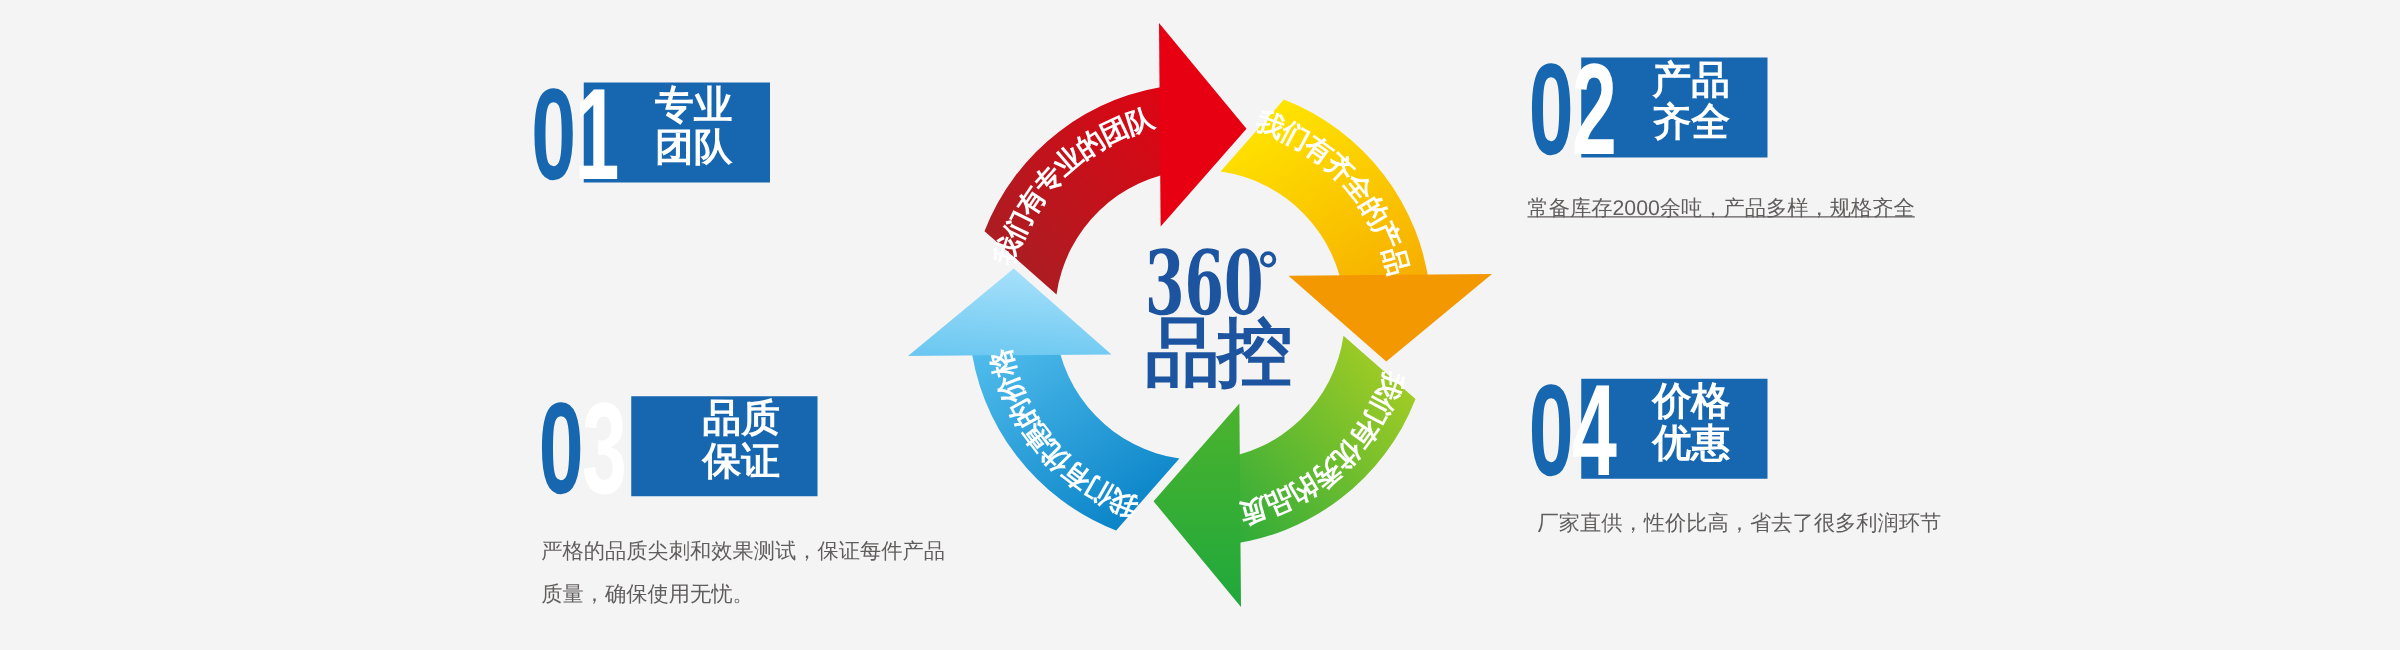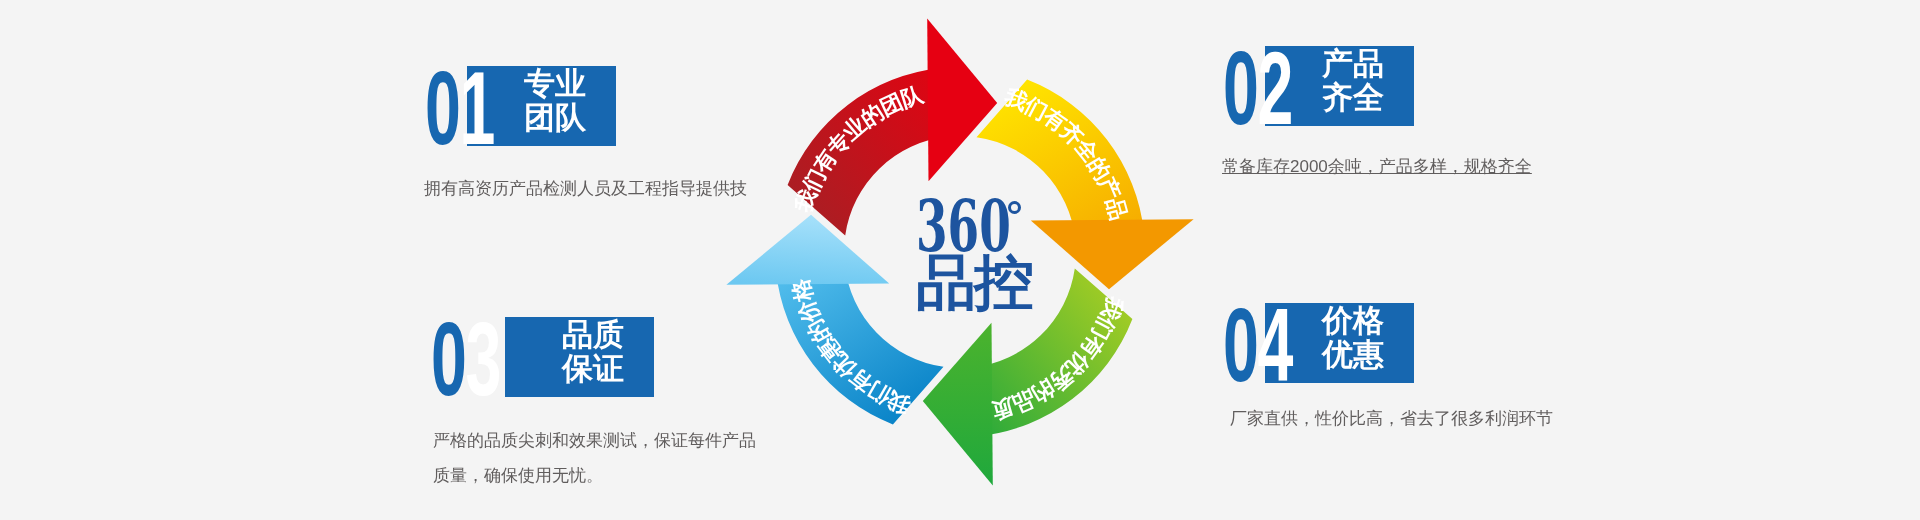--- a/index.html
+++ b/index.html
@@ -48,21 +48,20 @@
 <body>
 
 <div class="num s1-num"><span class="zero">0</span><span class="digit">1</span></div>
 <div class="badge s1-badge">
   <div class="label">
     <div>专业</div>
     <div>团队</div>
   </div>
 </div>
 <div class="desc s1-desc">
-  <div>拥有高资历产品检测人员及工程指导提供技</div>
 </div>
 
 <div class="num s2-num"><span class="zero">0</span><span class="digit">2</span></div>
 <div class="badge s2-badge">
   <div class="label">
     <div>产品</div>
     <div>齐全</div>
   </div>
 </div>
 <div class="desc s2-desc">

